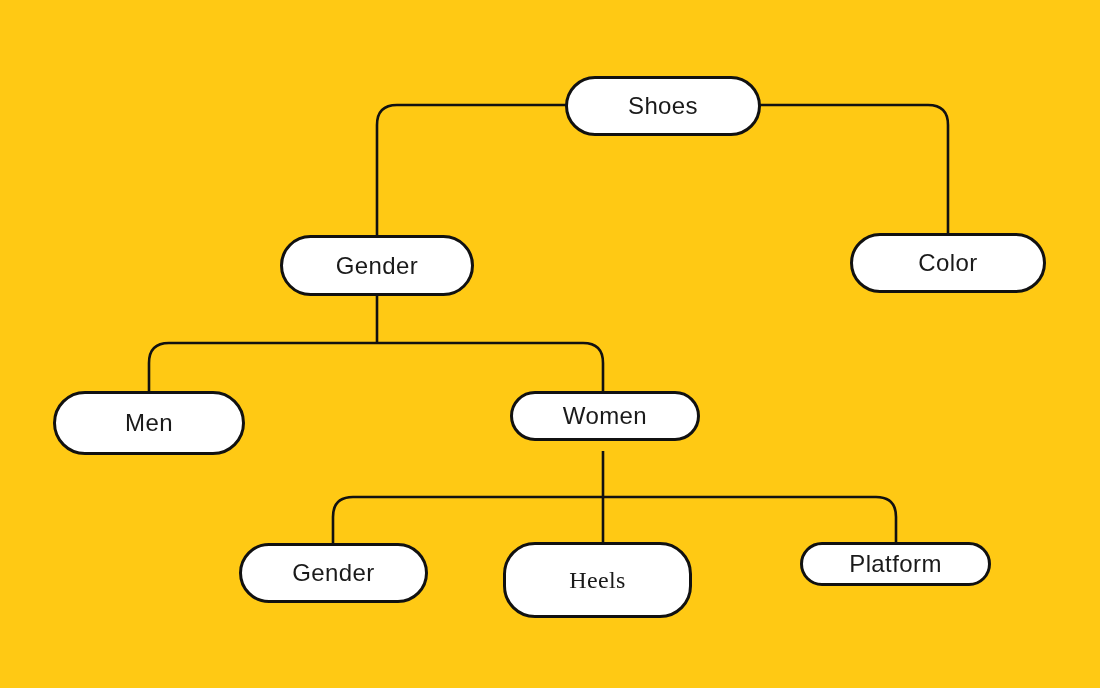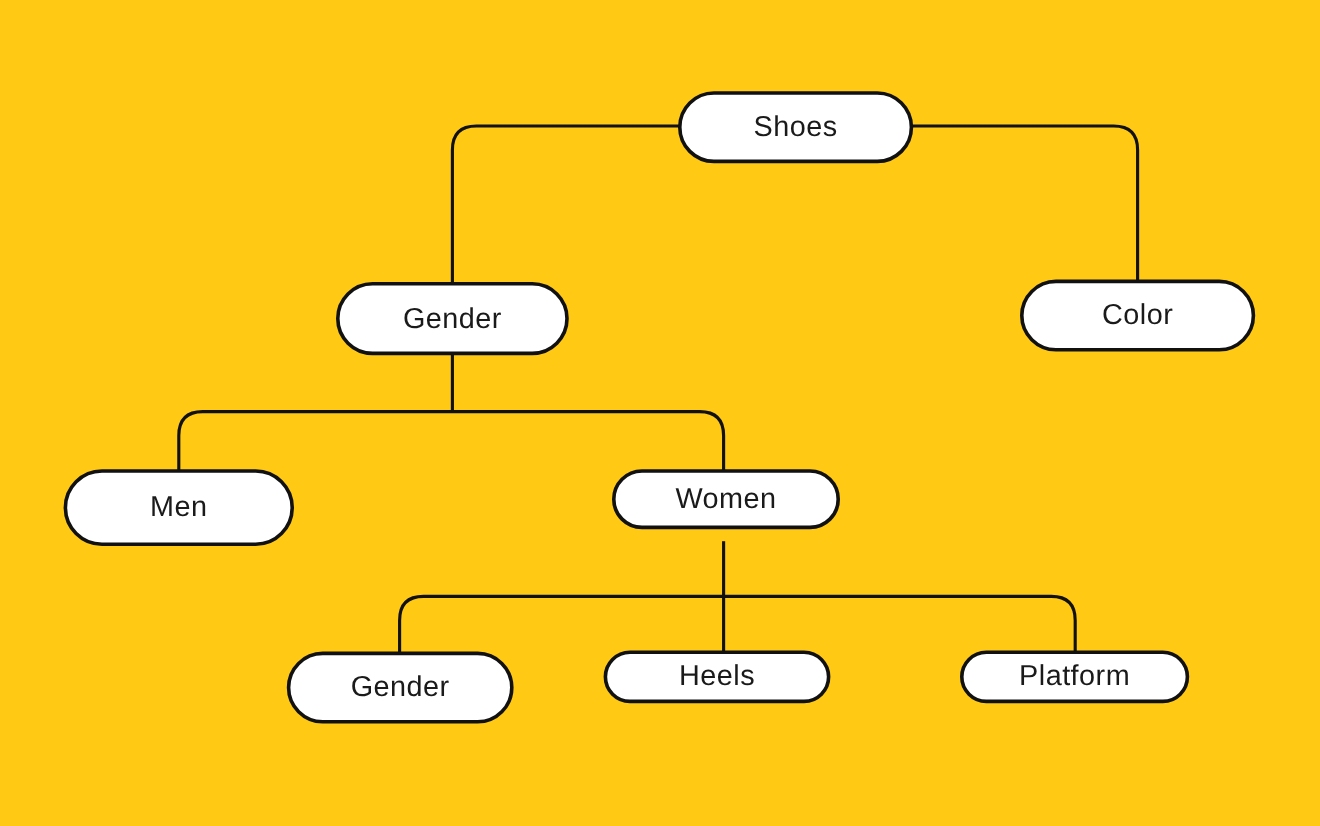--- a/index.html
+++ b/index.html
@@ -42,21 +42,21 @@
     font-weight: 500;
     letter-spacing: 0.4px;
     white-space: nowrap;
   }
   .node-shoes    { left: 565px; top:  76px; width: 196px; height: 60px; }
   .node-gender   { left: 280px; top: 235px; width: 194px; height: 61px; }
   .node-color    { left: 850px; top: 233px; width: 196px; height: 60px; }
   .node-men      { left:  53px; top: 391px; width: 192px; height: 64px; }
   .node-women    { left: 510px; top: 391px; width: 190px; height: 50px; }
   .node-flats    { left: 239px; top: 543px; width: 189px; height: 60px; }
-  .node-heels    { left: 503px; top: 542px; width: 189px; height: 44px; }
+  .node-heels    { left: 503px; top: 542px; width: 189px; height: 76px; font-family: Liberation Serif, serif; }
   .node-platform { left: 800px; top: 542px; width: 191px; height: 44px; }
 </style>
 </head>
 <body>
 
 <div class="canvas">
 
   <svg class="connector-layer" viewBox="0 0 1100 688" xmlns="http://www.w3.org/2000/svg">
 
     <path d="M 567 105 L 397 105 Q 377 105 377 125 L 377 236"></path>

